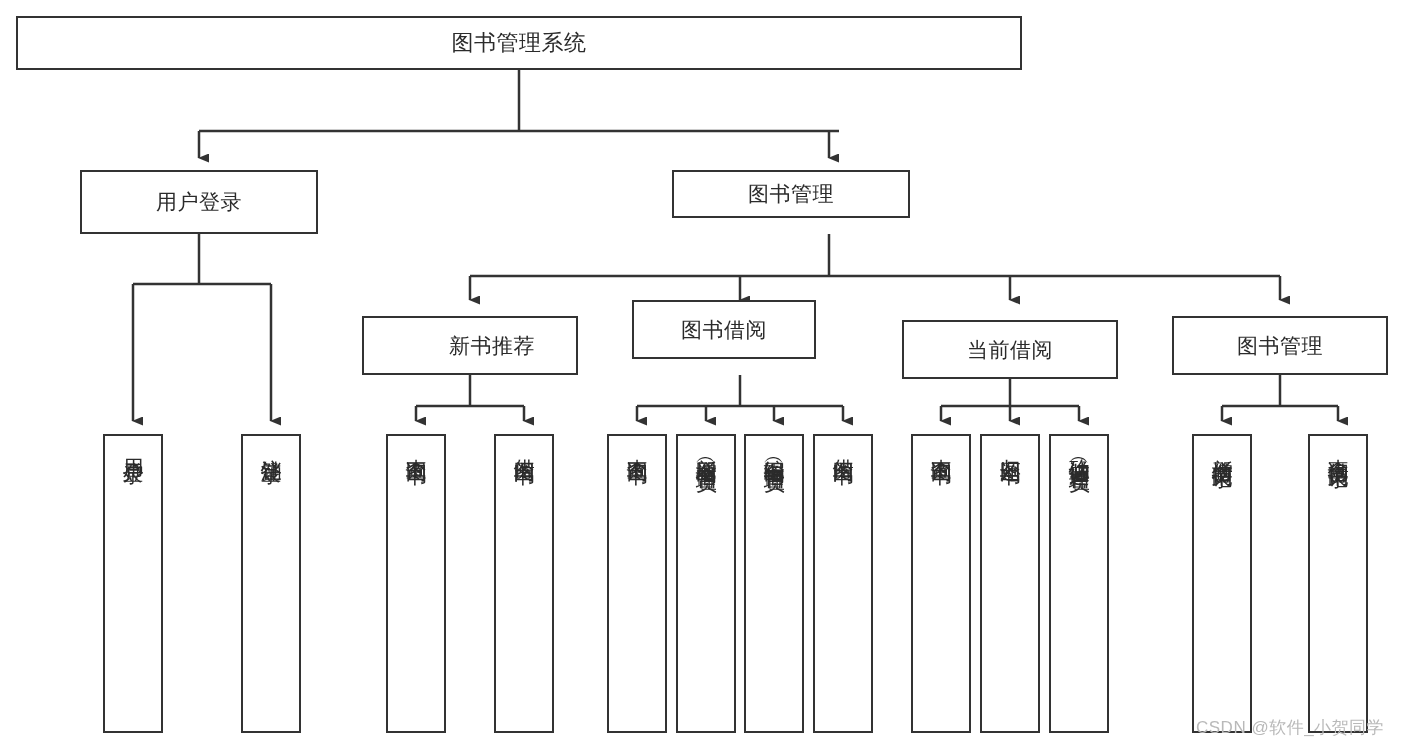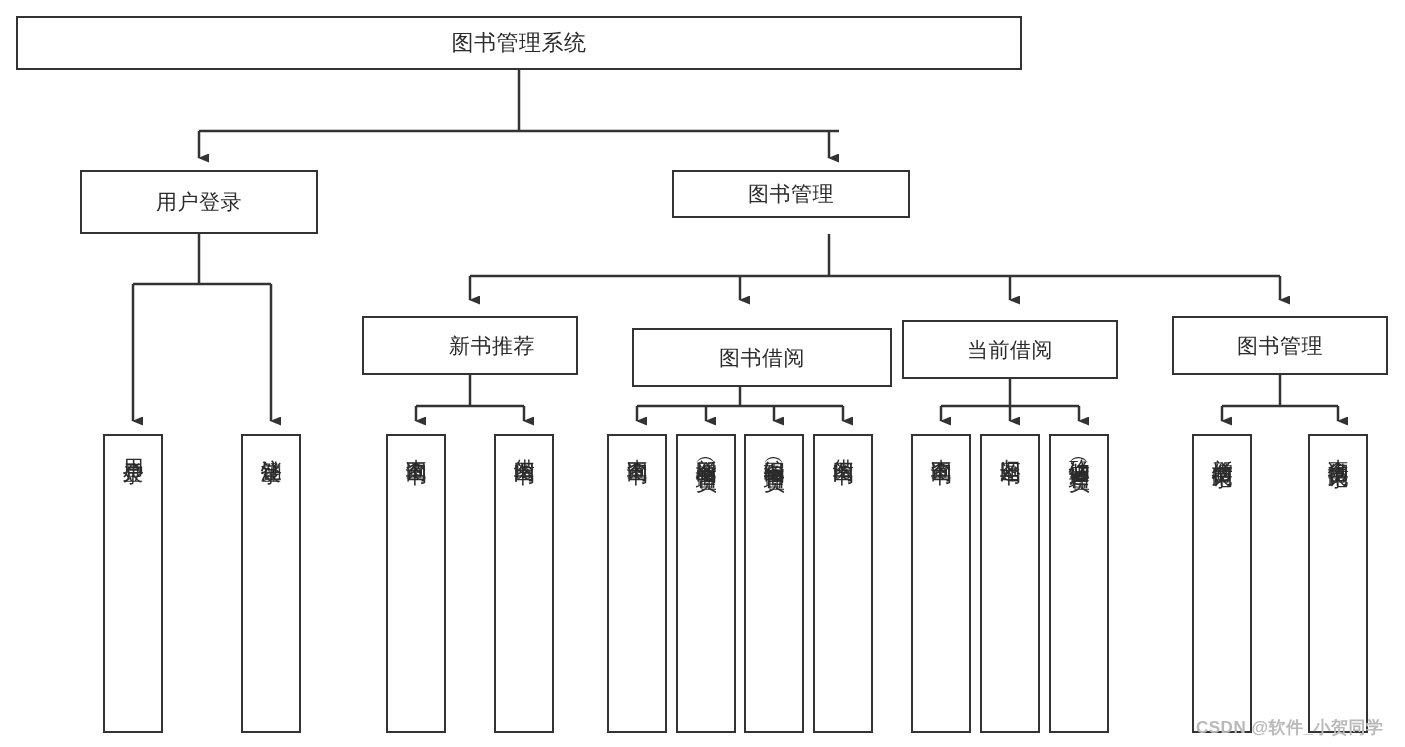--- a/index.html
+++ b/index.html
@@ -132,21 +132,21 @@
   </div>
 
   <div class="node horiz" style="left:672px; top:170px; width:238px; height:48px;">
     <span class="label">图书管理</span>
   </div>
 
   <div class="node horiz" style="left:362px; top:316px; width:216px; height:59px;padding-left:44px;">
     <span class="label">新书推荐</span>
   </div>
 
-  <div class="node horiz" style="left:632px; top:328px; width:260px; height:59px;">
+  <div class="node horiz" style="left:632px; top:300px; width:184px; height:59px;">
     <span class="label">图书借阅</span>
   </div>
 
   <div class="node horiz" style="left:902px; top:296px; width:216px; height:59px;margin-top:24px;">
     <span class="label">当前借阅</span>
   </div>
 
   <div class="node horiz" style="left:1172px; top:316px; width:216px; height:59px;">
     <span class="label">图书管理</span>
   </div>
@@ -196,15 +196,15 @@
   </div>
 
   <div class="node vert" style="left:1192px; top:434px; width:60px; height:299px;">
     <span class="label">新增借阅记录</span>
   </div>
 
   <div class="node vert" style="left:1308px; top:434px; width:60px; height:299px;">
     <span class="label">查询借阅记录</span>
   </div>
 
-  <div class="watermark" style="left:1196px; top:716px;font-weight:bold;">CSDN @软件_小贺同学</div>
+  <div class="watermark" style="left:1196px; top:716px;">CSDN @软件_小贺同学</div>
 
 </div>
 
 </body></html>

